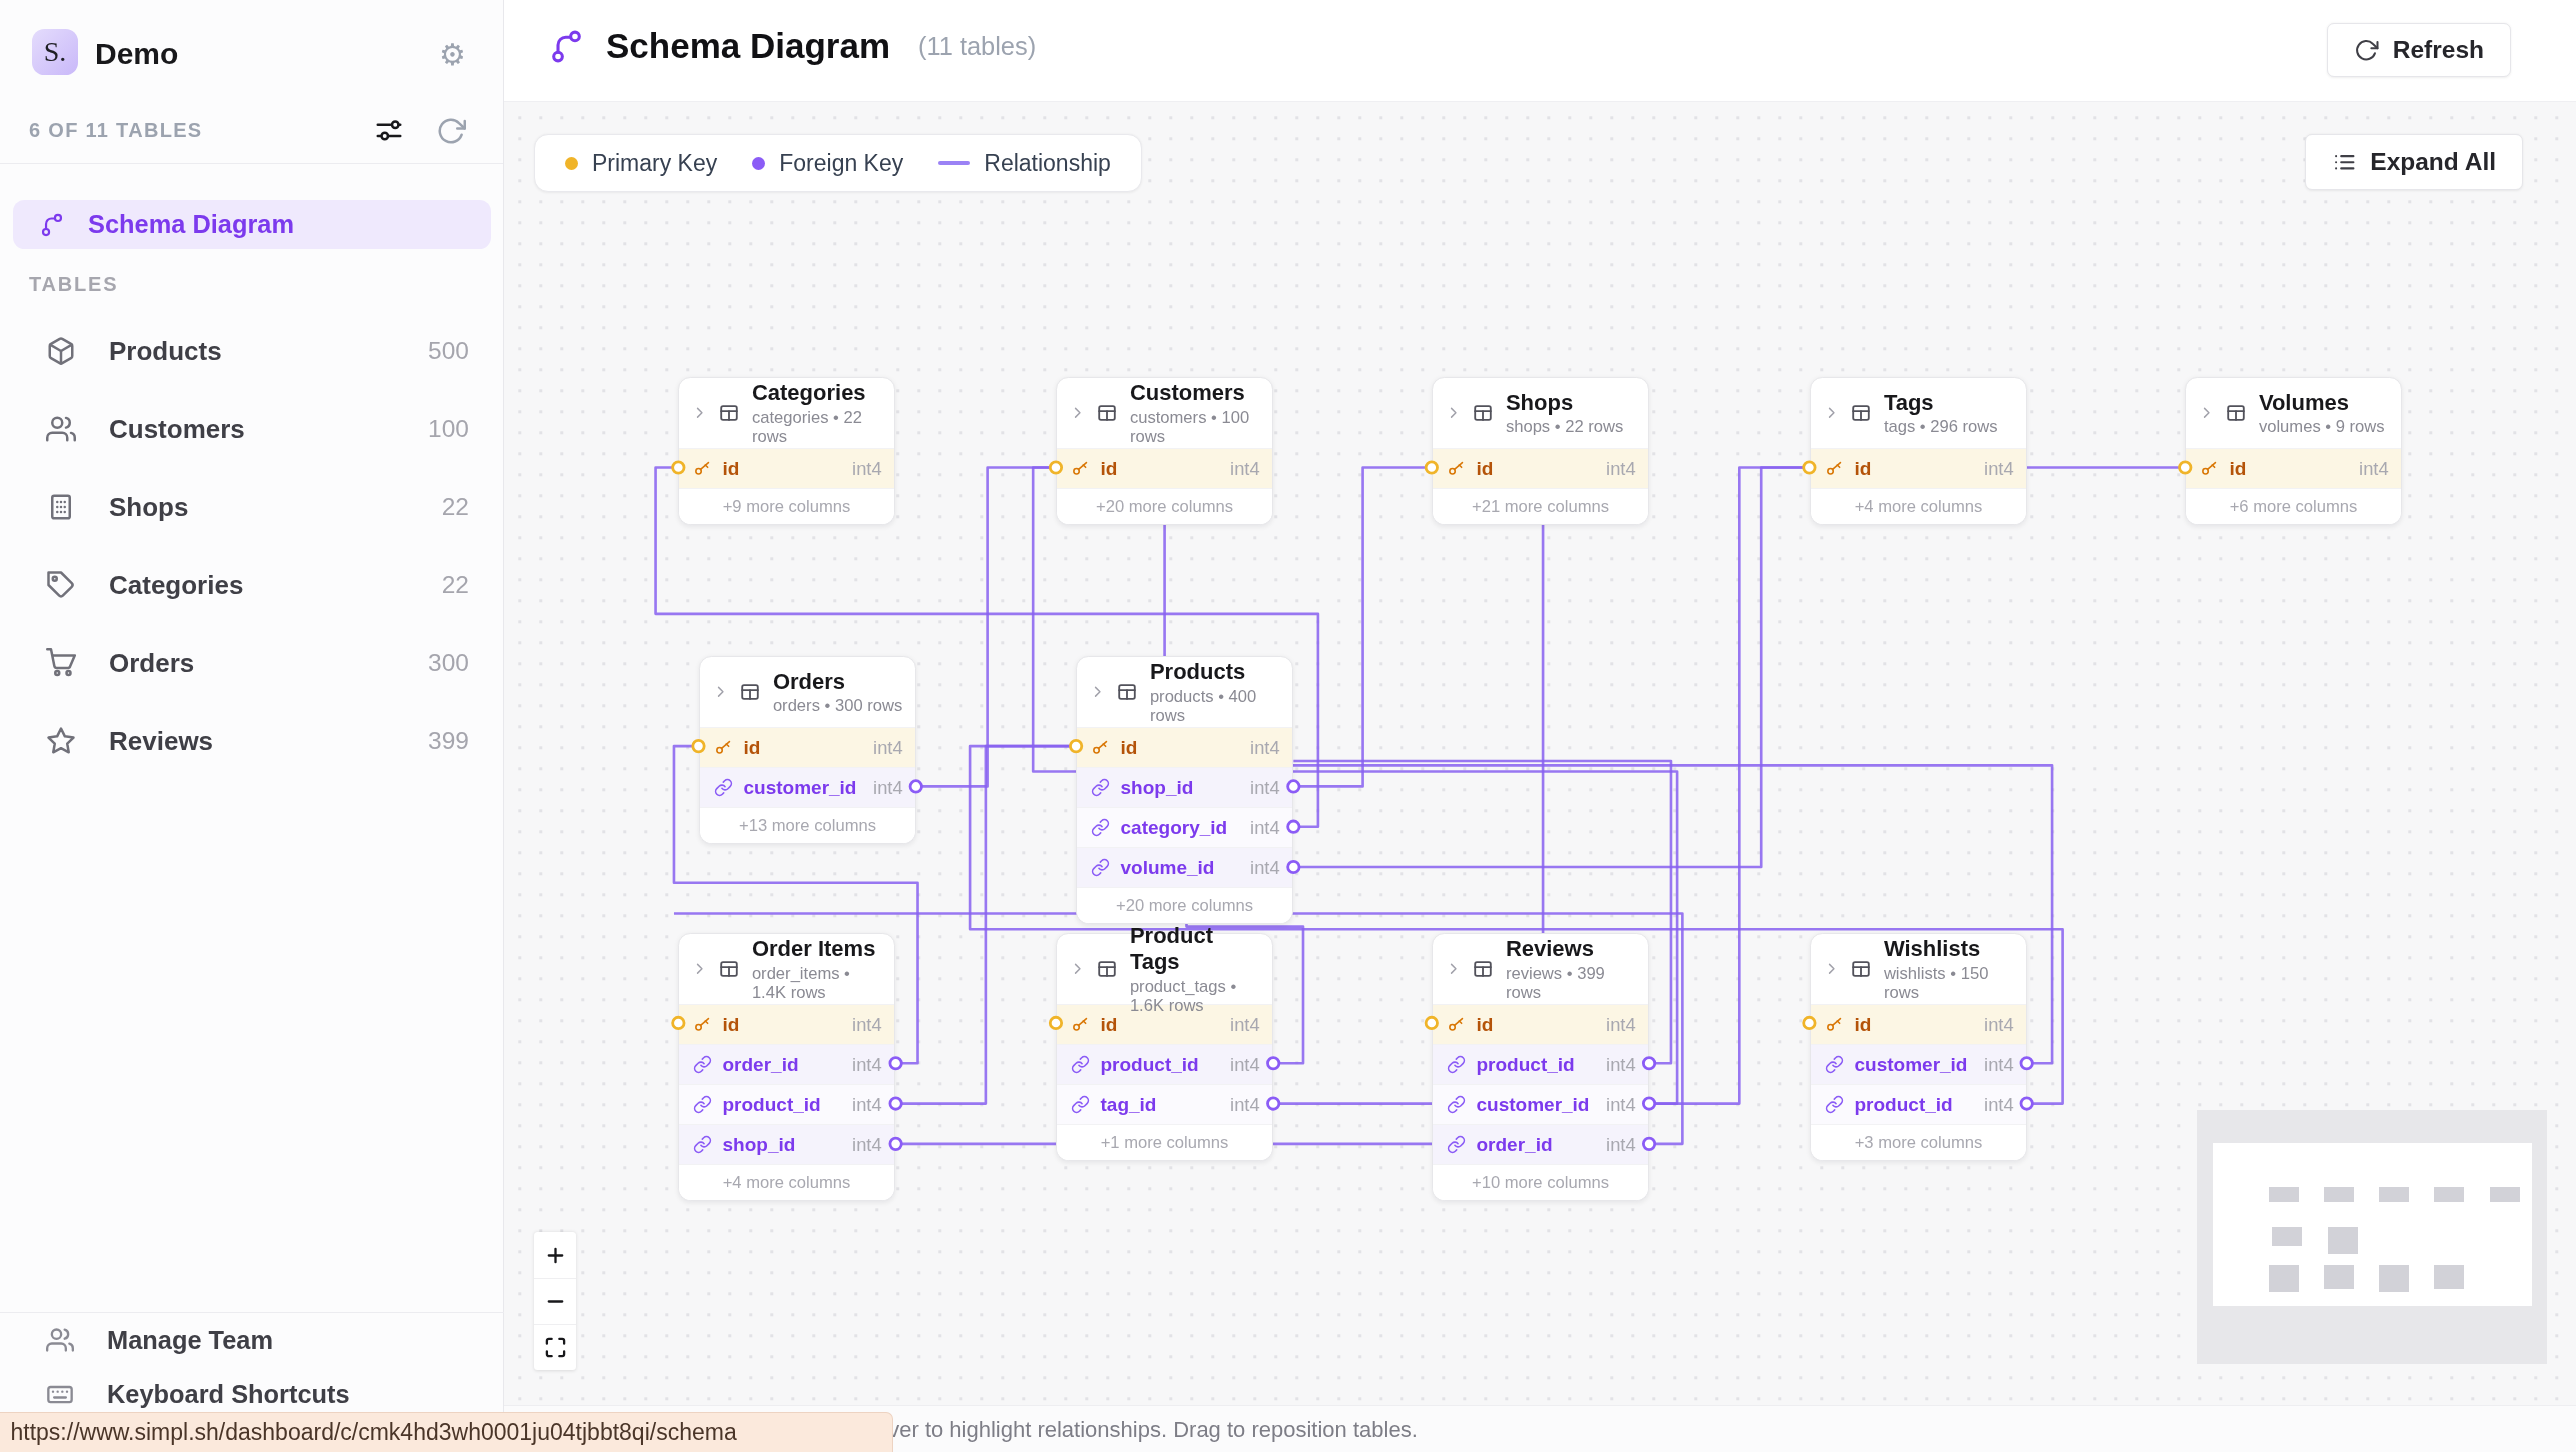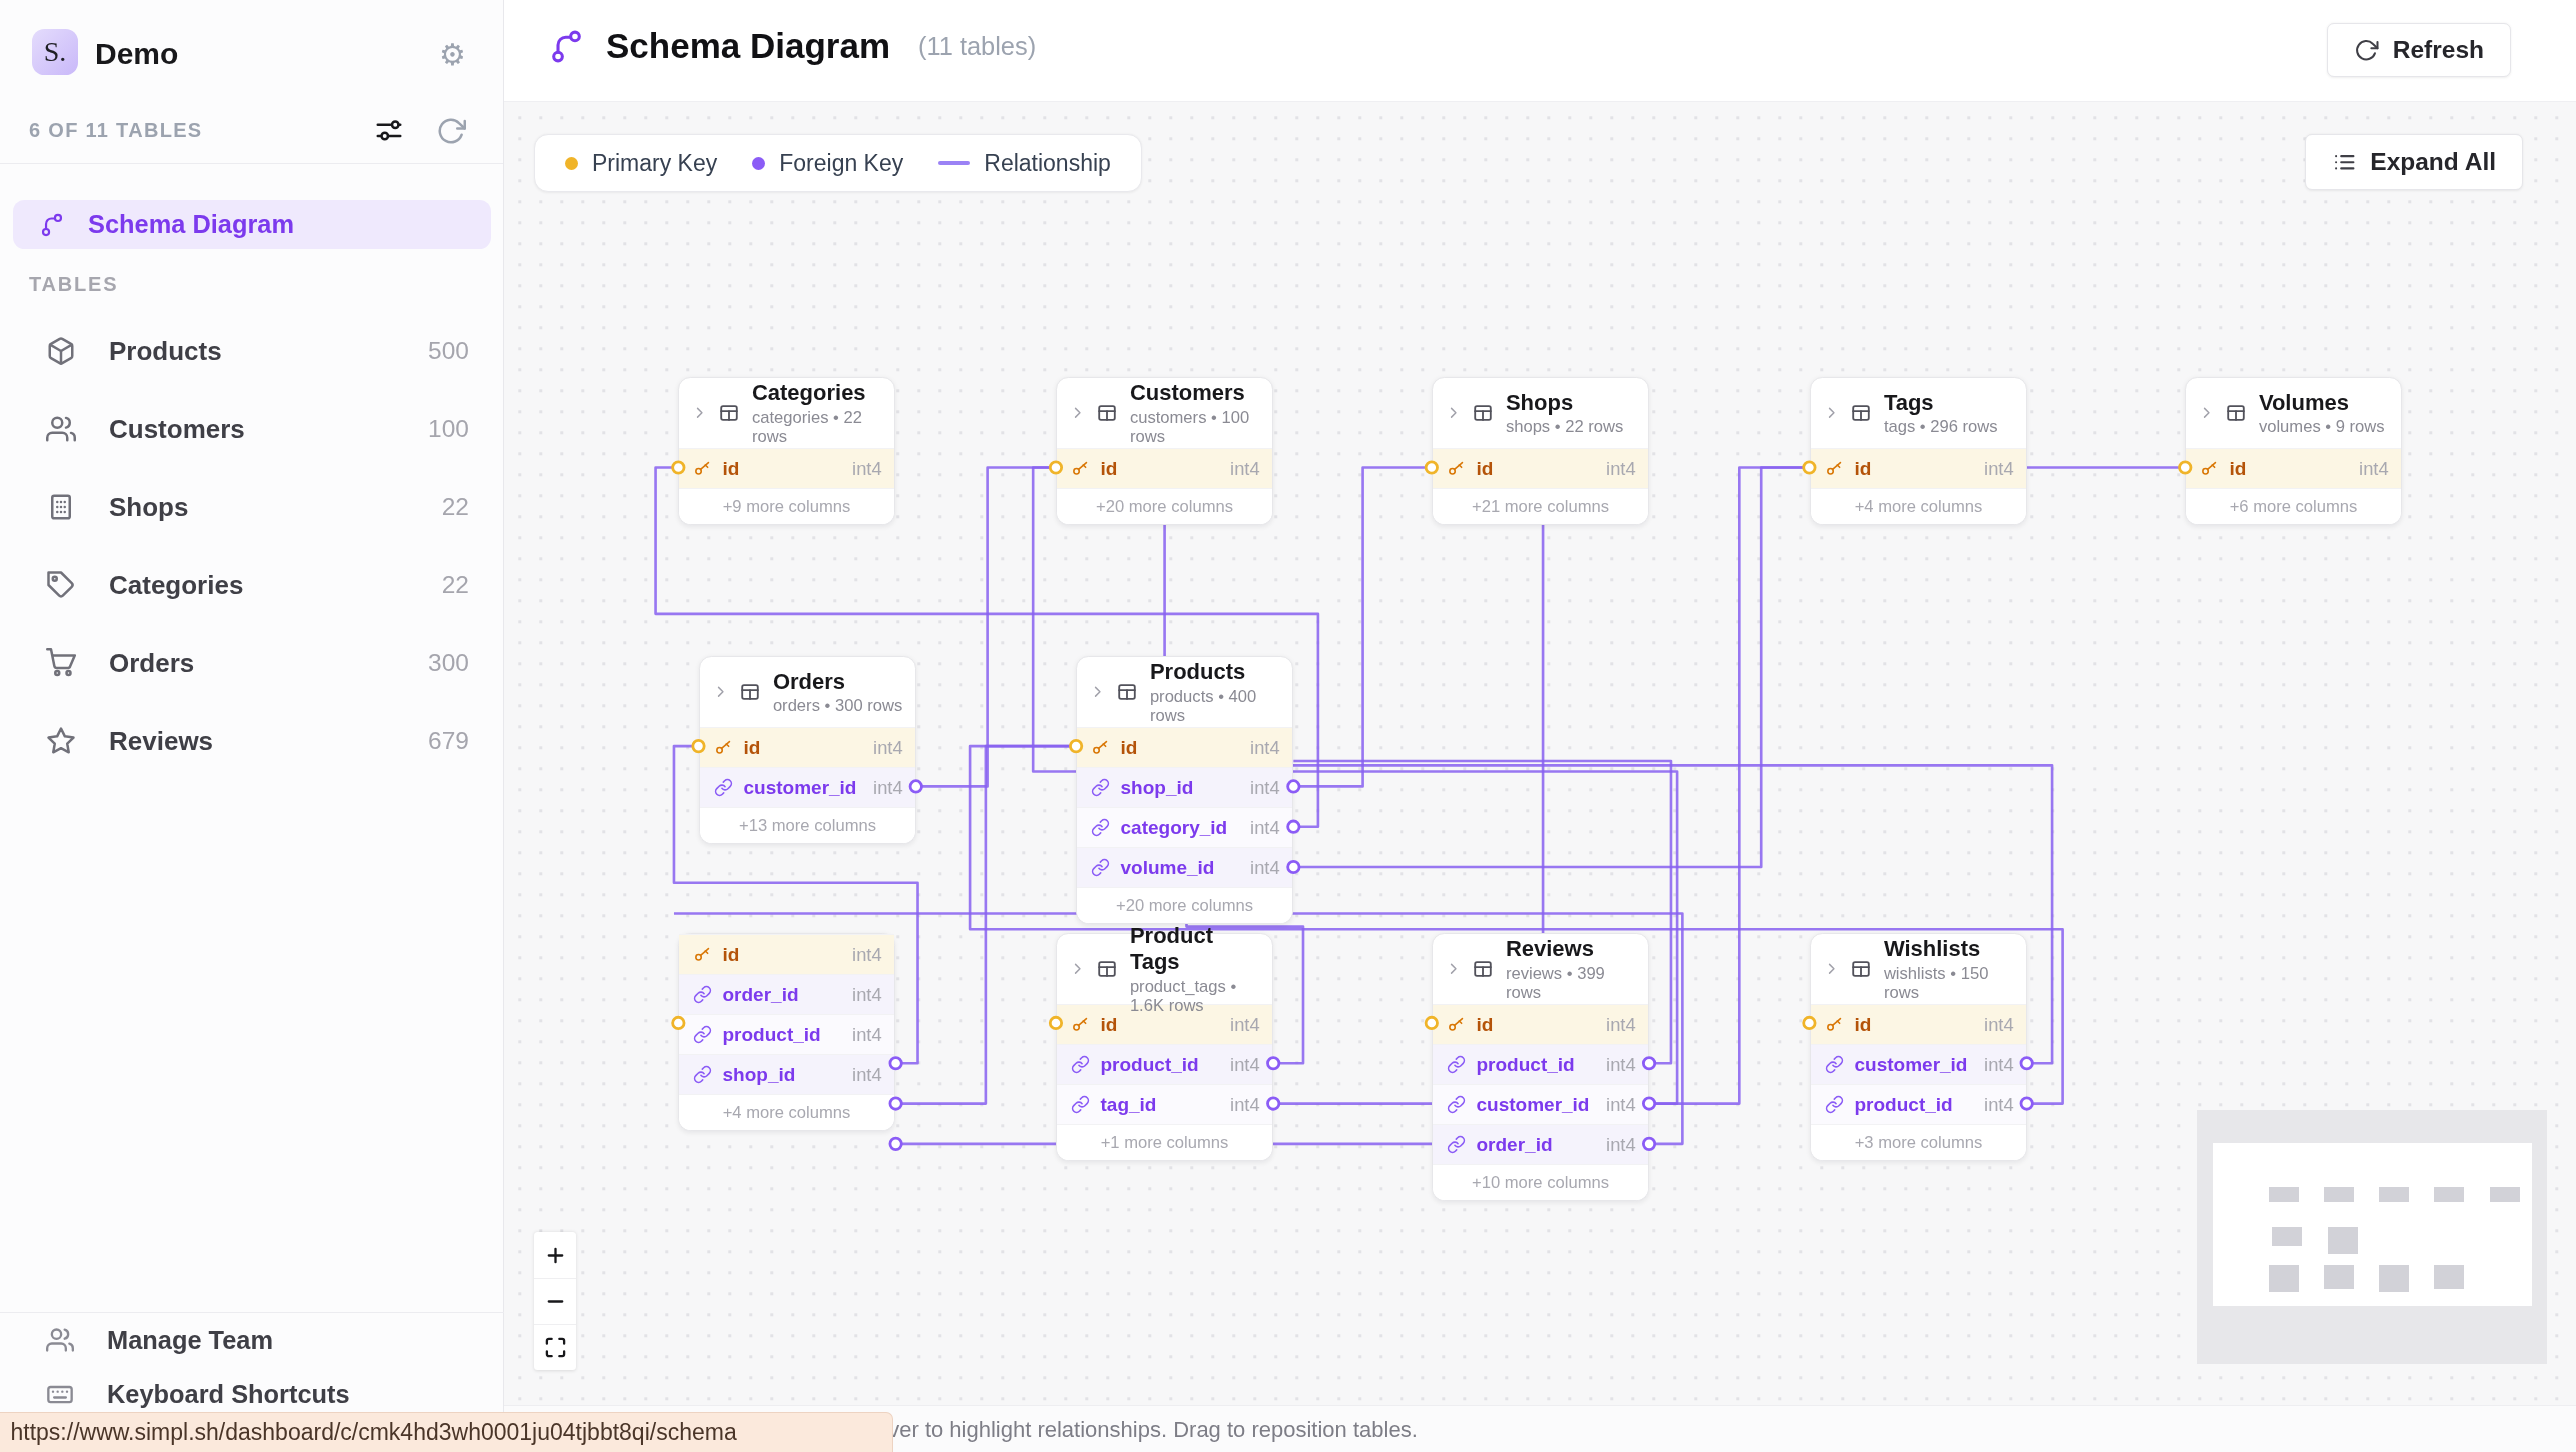--- a/index.html
+++ b/index.html
@@ -194,21 +194,21 @@
             <path d="M1 1h3l2.68 13.39a2 2 0 0 0 2 1.61h8.72a2 2 0 0 0 2-1.61L23 6H6"></path>
           </svg></span>
         <span class="slabel">Orders</span>
         <span class="scount">300</span>
       </div>
       <div class="side-row">
         <span class="sico"><svg viewBox="0 0 24 24" fill="none" stroke="currentColor" stroke-width="2" stroke-linecap="round" stroke-linejoin="round" style="width:100%;height:100%">
             <polygon points="12 2 15.09 8.26 22 9.27 17 14.14 18.18 21.02 12 17.77 5.82 21.02 7 14.14 2 9.27 8.91 8.26 12 2"></polygon>
           </svg></span>
         <span class="slabel">Reviews</span>
-        <span class="scount">679</span>
+        <span class="scount">399</span>
       </div>
     </div>
   <div class="side-foot" id="side-foot">
       <div class="foot-row">
         <span class="sico"><svg viewBox="0 0 24 24" fill="none" stroke="currentColor" stroke-width="2" stroke-linecap="round" stroke-linejoin="round" style="width:100%;height:100%">
             <path d="M17 21v-2a4 4 0 0 0-4-4H5a4 4 0 0 0-4 4v2"></path>
             <circle cx="9" cy="7" r="4"></circle>
             <path d="M23 21v-2a4 4 0 0 0-3-3.87"></path>
             <path d="M16 3.13a4 4 0 0 1 0 7.75"></path>
           </svg></span>
@@ -501,20 +501,34 @@
           <span class="rico"><svg viewBox="0 0 24 24" fill="none" stroke="currentColor" stroke-width="2" stroke-linecap="round" stroke-linejoin="round" style="width:100%;height:100%">
               <path d="M10 13a5 5 0 0 0 7.54.54l3-3a5 5 0 0 0-7.07-7.07l-1.72 1.71"></path>
               <path d="M14 11a5 5 0 0 0-7.54-.54l-3 3a5 5 0 0 0 7.07 7.07l1.71-1.71"></path>
             </svg></span>
           <span class="rname">volume_id</span>
           <span class="rtype">int4</span>
         </div>
         <div class="card-foot">+20 more columns</div>
       </div>
       <div class="card" style="left: 174px; top: 831px;">
+        <div class="card-head">
+          <span class="chev"><svg viewBox="0 0 24 24" fill="none" stroke="currentColor" stroke-width="2" stroke-linecap="round" stroke-linejoin="round" style="width:100%;height:100%">
+              <polyline points="9 6 15 12 9 18"></polyline>
+            </svg></span>
+          <span class="tico"><svg viewBox="0 0 24 24" fill="none" stroke="currentColor" stroke-width="2" stroke-linecap="round" stroke-linejoin="round" style="width:100%;height:100%">
+              <rect x="3.5" y="4.5" width="17" height="15" rx="2"></rect>
+              <line x1="3.5" y1="10" x2="20.5" y2="10"></line>
+              <line x1="12" y1="10" x2="12" y2="19.5"></line>
+            </svg></span>
+          <div class="card-tt">
+            <div class="card-title">Order Items</div>
+            <div class="card-sub">order_items • 1.4K rows</div>
+          </div>
+        </div>
         <div class="crow pk">
           <span class="rico"><svg viewBox="0 0 24 24" fill="none" stroke="currentColor" stroke-width="2" stroke-linecap="round" stroke-linejoin="round" style="width:100%;height:100%">
               <circle cx="7" cy="15.5" r="3.4"></circle>
               <path d="M9.6 13 L19.5 4.5"></path>
               <path d="M15.5 7.5 l3 3"></path>
             </svg></span>
           <span class="rname">id</span>
           <span class="rtype">int4</span>
         </div>
         <div class="crow fk shade">

